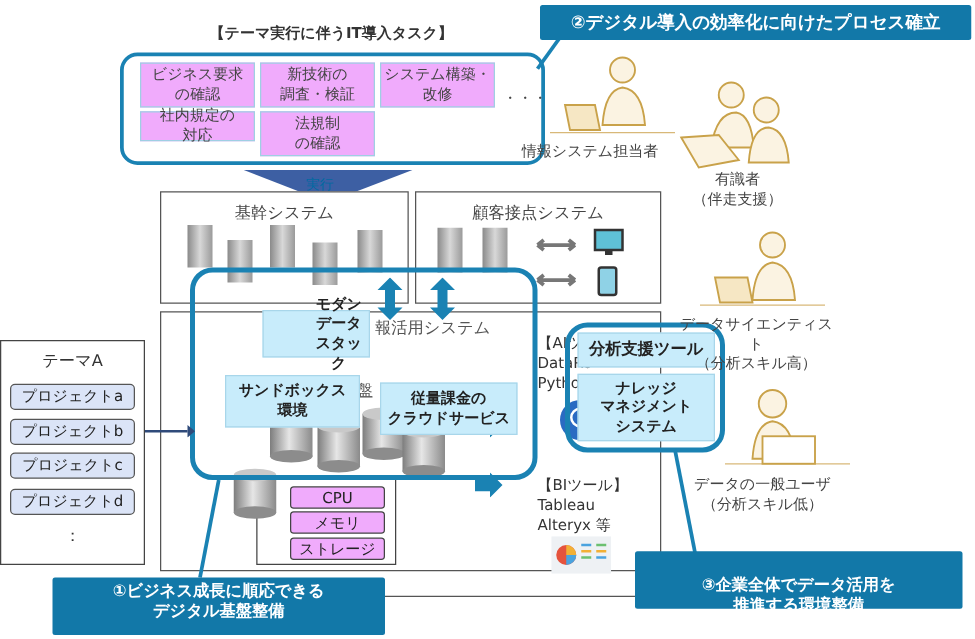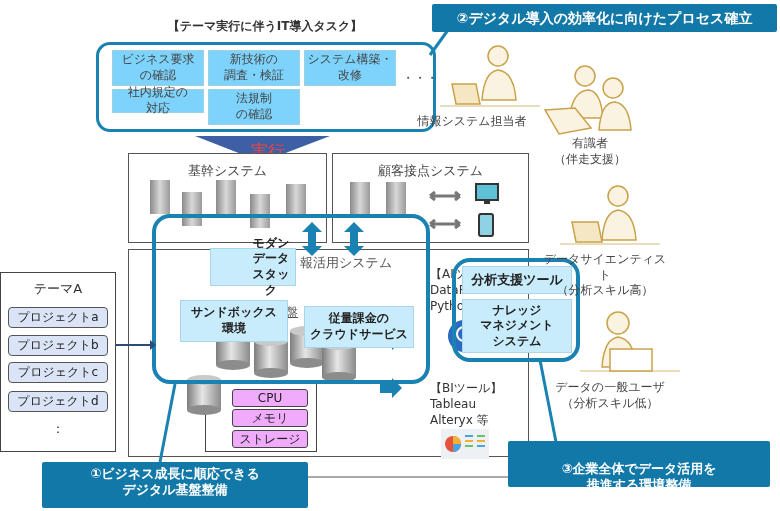--- a/index.html
+++ b/index.html
@@ -1,20 +1,20 @@
 <!DOCTYPE html>
 <html><head>
 <meta charset="utf-8">
 <style>
   * { box-sizing: border-box; margin: 0; padding: 0; }
   body { width: 780px; height: 511px; background: #ffffff; position: relative; overflow: hidden;
          font-family: "DejaVu Sans", "Liberation Sans", sans-serif; color: #333; }
   .abs { position: absolute; }
   .callout { background: #1278a8; color: #fff; font-weight: bold; text-align: center; line-height: 1.25; border-radius: 2px; }
-  .task { background: #7dd3fc; border: 1px solid #9fcfe3; color: #444; font-size: 12px; text-align: center; line-height: 1.3; display: flex; align-items: center; justify-content: center; }
+  .task { background: #f0abfc; border: 1px solid #9fcfe3; color: #444; font-size: 12px; text-align: center; line-height: 1.3; display: flex; align-items: center; justify-content: center; }
   .hl { background: #c8ecfb; border: 1px solid #a8d6ea; color: #222; font-weight: bold; font-size: 12px; text-align: center; line-height: 1.3; display: flex; align-items: center; justify-content: center; }
   .frame { border: 1px solid #555; background: #fff; }
   .blue-round { border: 4px solid #1a82b3; border-radius: 18px; }
   .label { font-size: 12px; color: #444; text-align: center; line-height: 1.3; }
   .proj { background: #dbe4f7; border: 1px solid #555; border-radius: 4px; font-size: 12px; color: #222; text-align: center; height: 21px; line-height: 19px; }
   .res { border: 1px solid #444; border-radius: 3px; font-size: 12px; text-align: center; height: 18px; line-height: 16px; color: #222; background: #f0abfc; }
   .tool-text { font-size: 12px; color: #333; line-height: 1.35; }
 </style>
 </head>
 <body>
@@ -30,21 +30,21 @@
 改修</div>
 <div class="abs task" style="left:112px;top:89px;width:92px;height:24px;white-space:pre-line;">社内規定の
 対応</div>
 <div class="abs task" style="left:208px;top:89px;width:92px;height:36px;white-space:pre-line;">法規制
 の確認</div>
 <div class="abs" style="left:402px;top:70px;font-size:12px;color:#444;">・・・</div>
 
 <svg class="abs" style="left:195px;top:134px;" width="135" height="28">
   <polygon points="0,2 135,2 67,28" fill="#3d5fa3"></polygon>
 </svg>
-<div class="abs" style="left:245px;top:140px;width:40px;font-size:17px;color:#ef4444;text-align:right;">実行</div>
+<div class="abs" style="left:245px;top:140px;width:40px;font-size:11px;color:#0369a1;text-align:left;">実行</div>
 
 <div class="abs frame" style="left:128px;top:153px;width:199px;height:90px;"></div>
 <div class="abs label" style="left:128px;top:163px;width:199px;font-size:13px;">基幹システム</div>
 
 <svg class="abs" style="left:148px;top:180px;" width="170" height="62">
   <defs>
       <linearGradient id="sv" x1="0" x2="1">
         <stop offset="0" stop-color="#8a8a8a"></stop>
         <stop offset="0.5" stop-color="#d8d8d8"></stop>
         <stop offset="1" stop-color="#9a9a9a"></stop>

